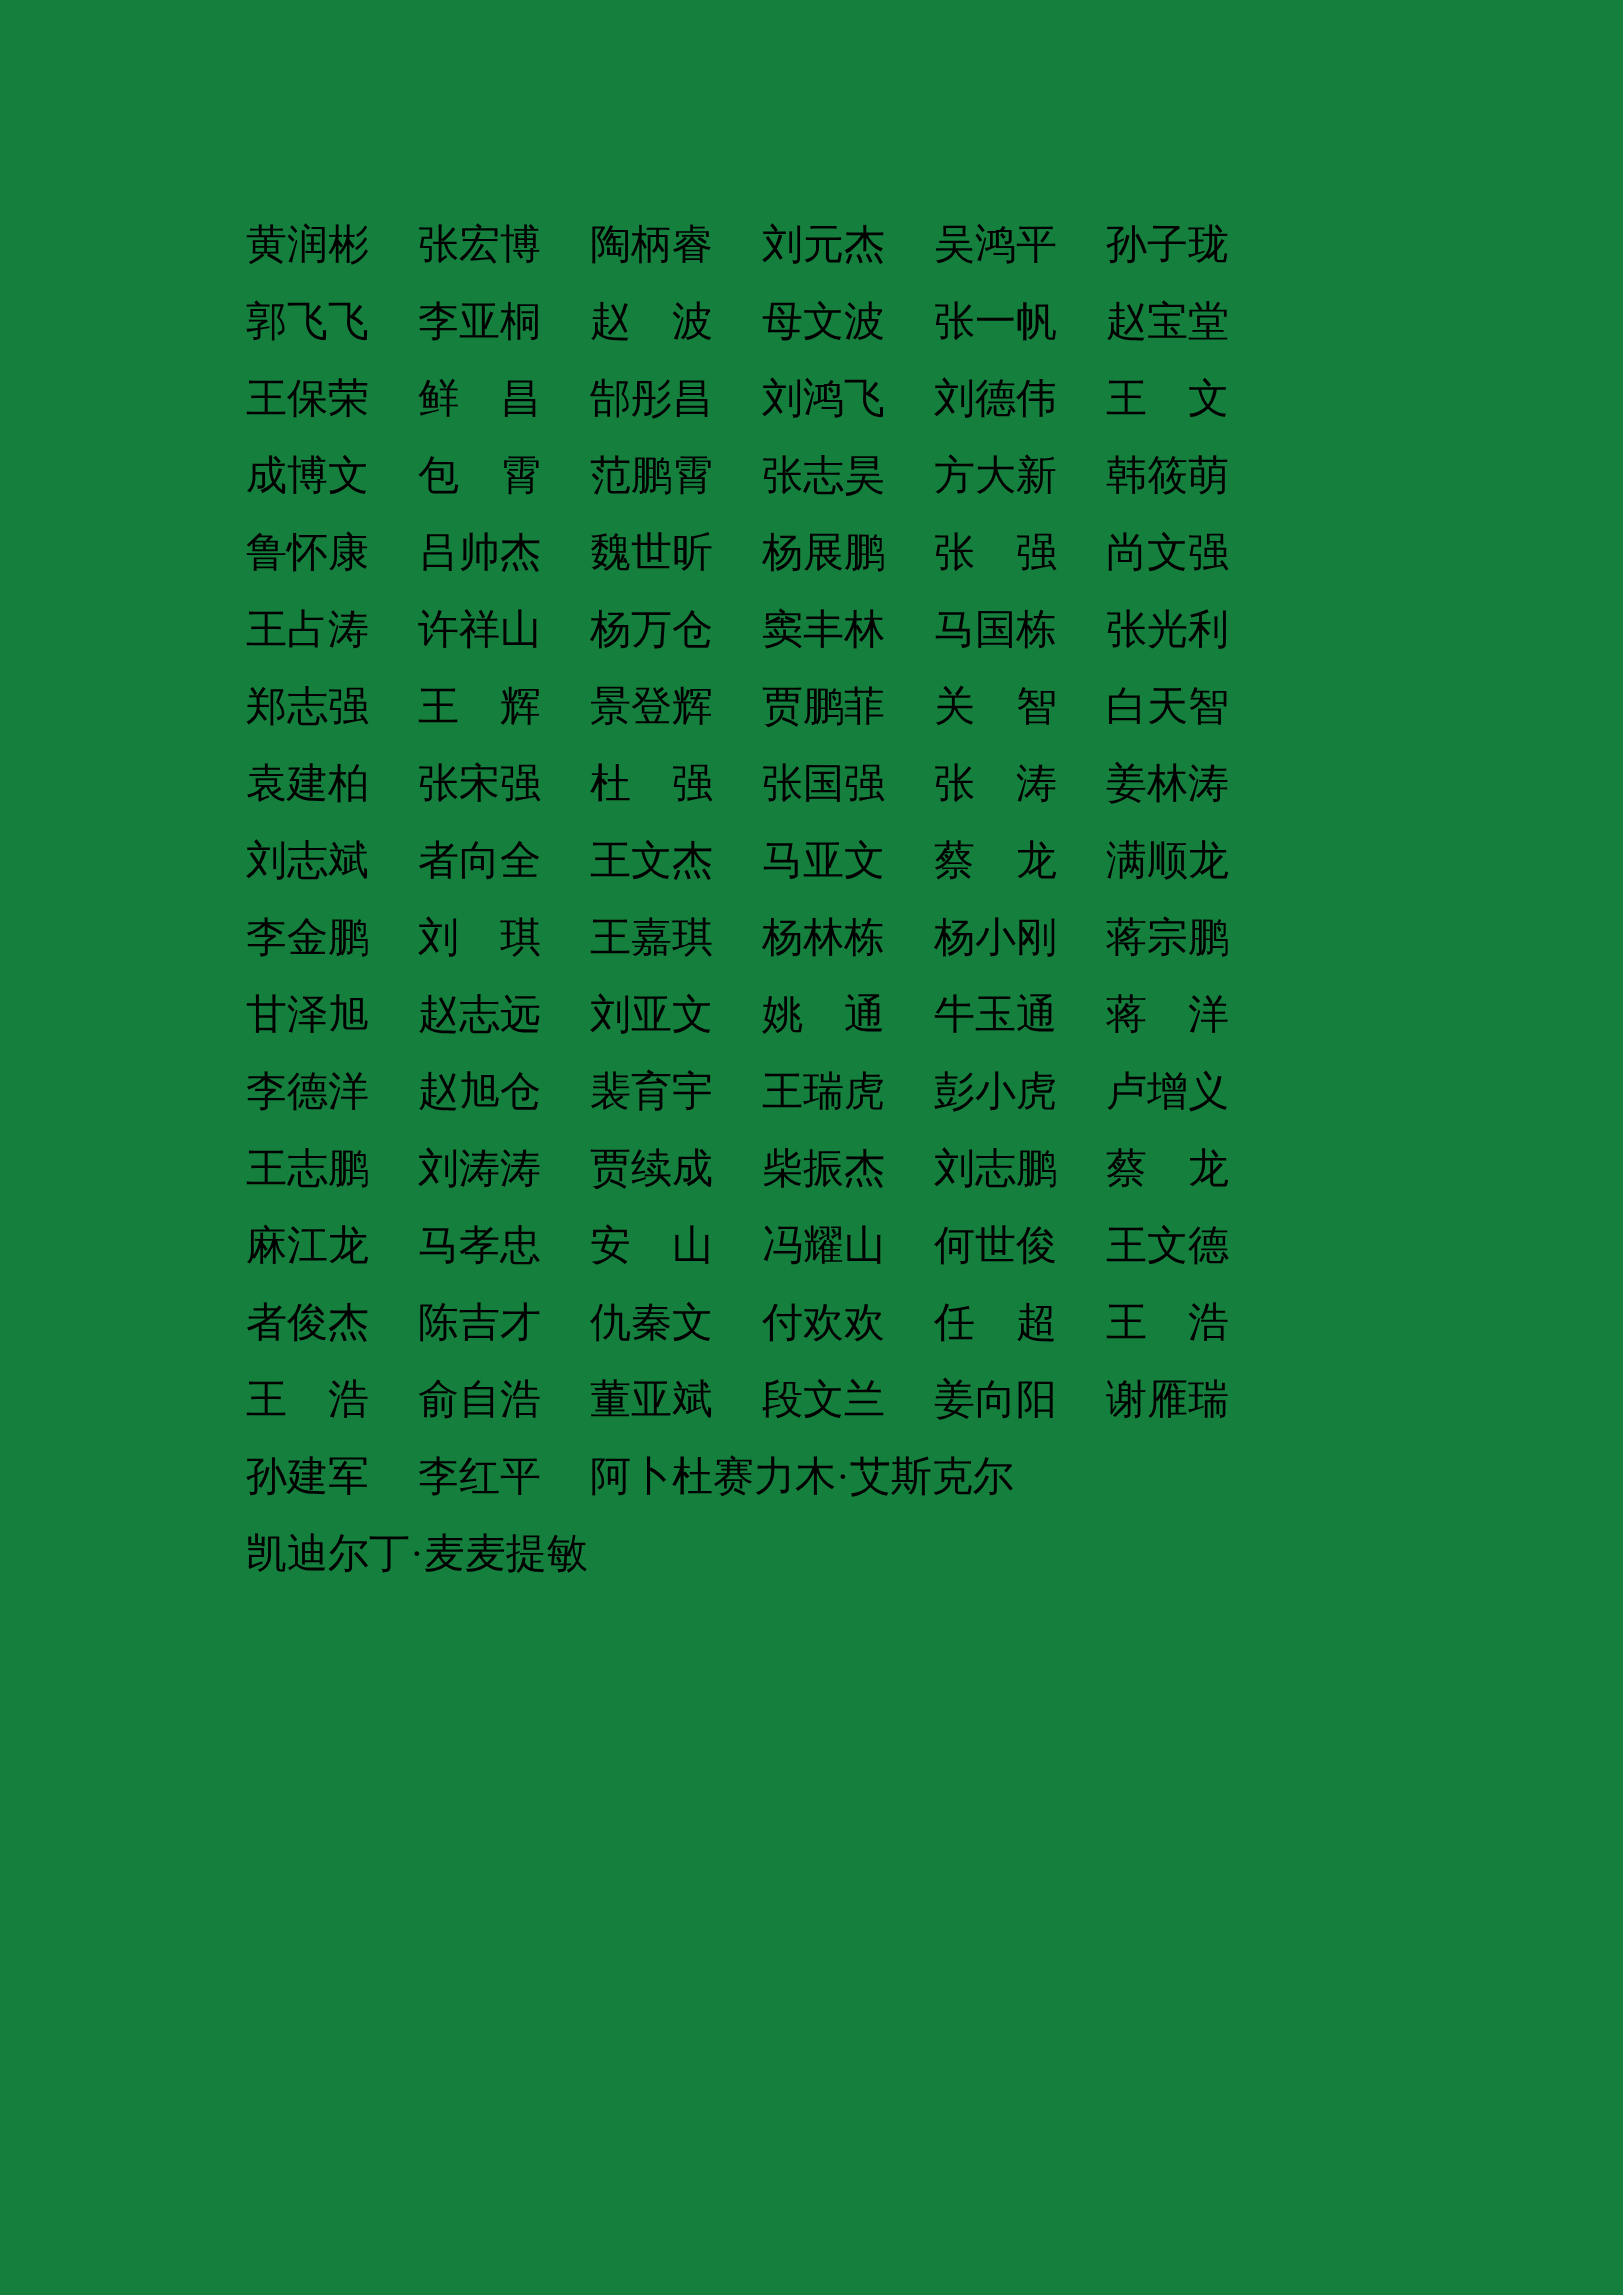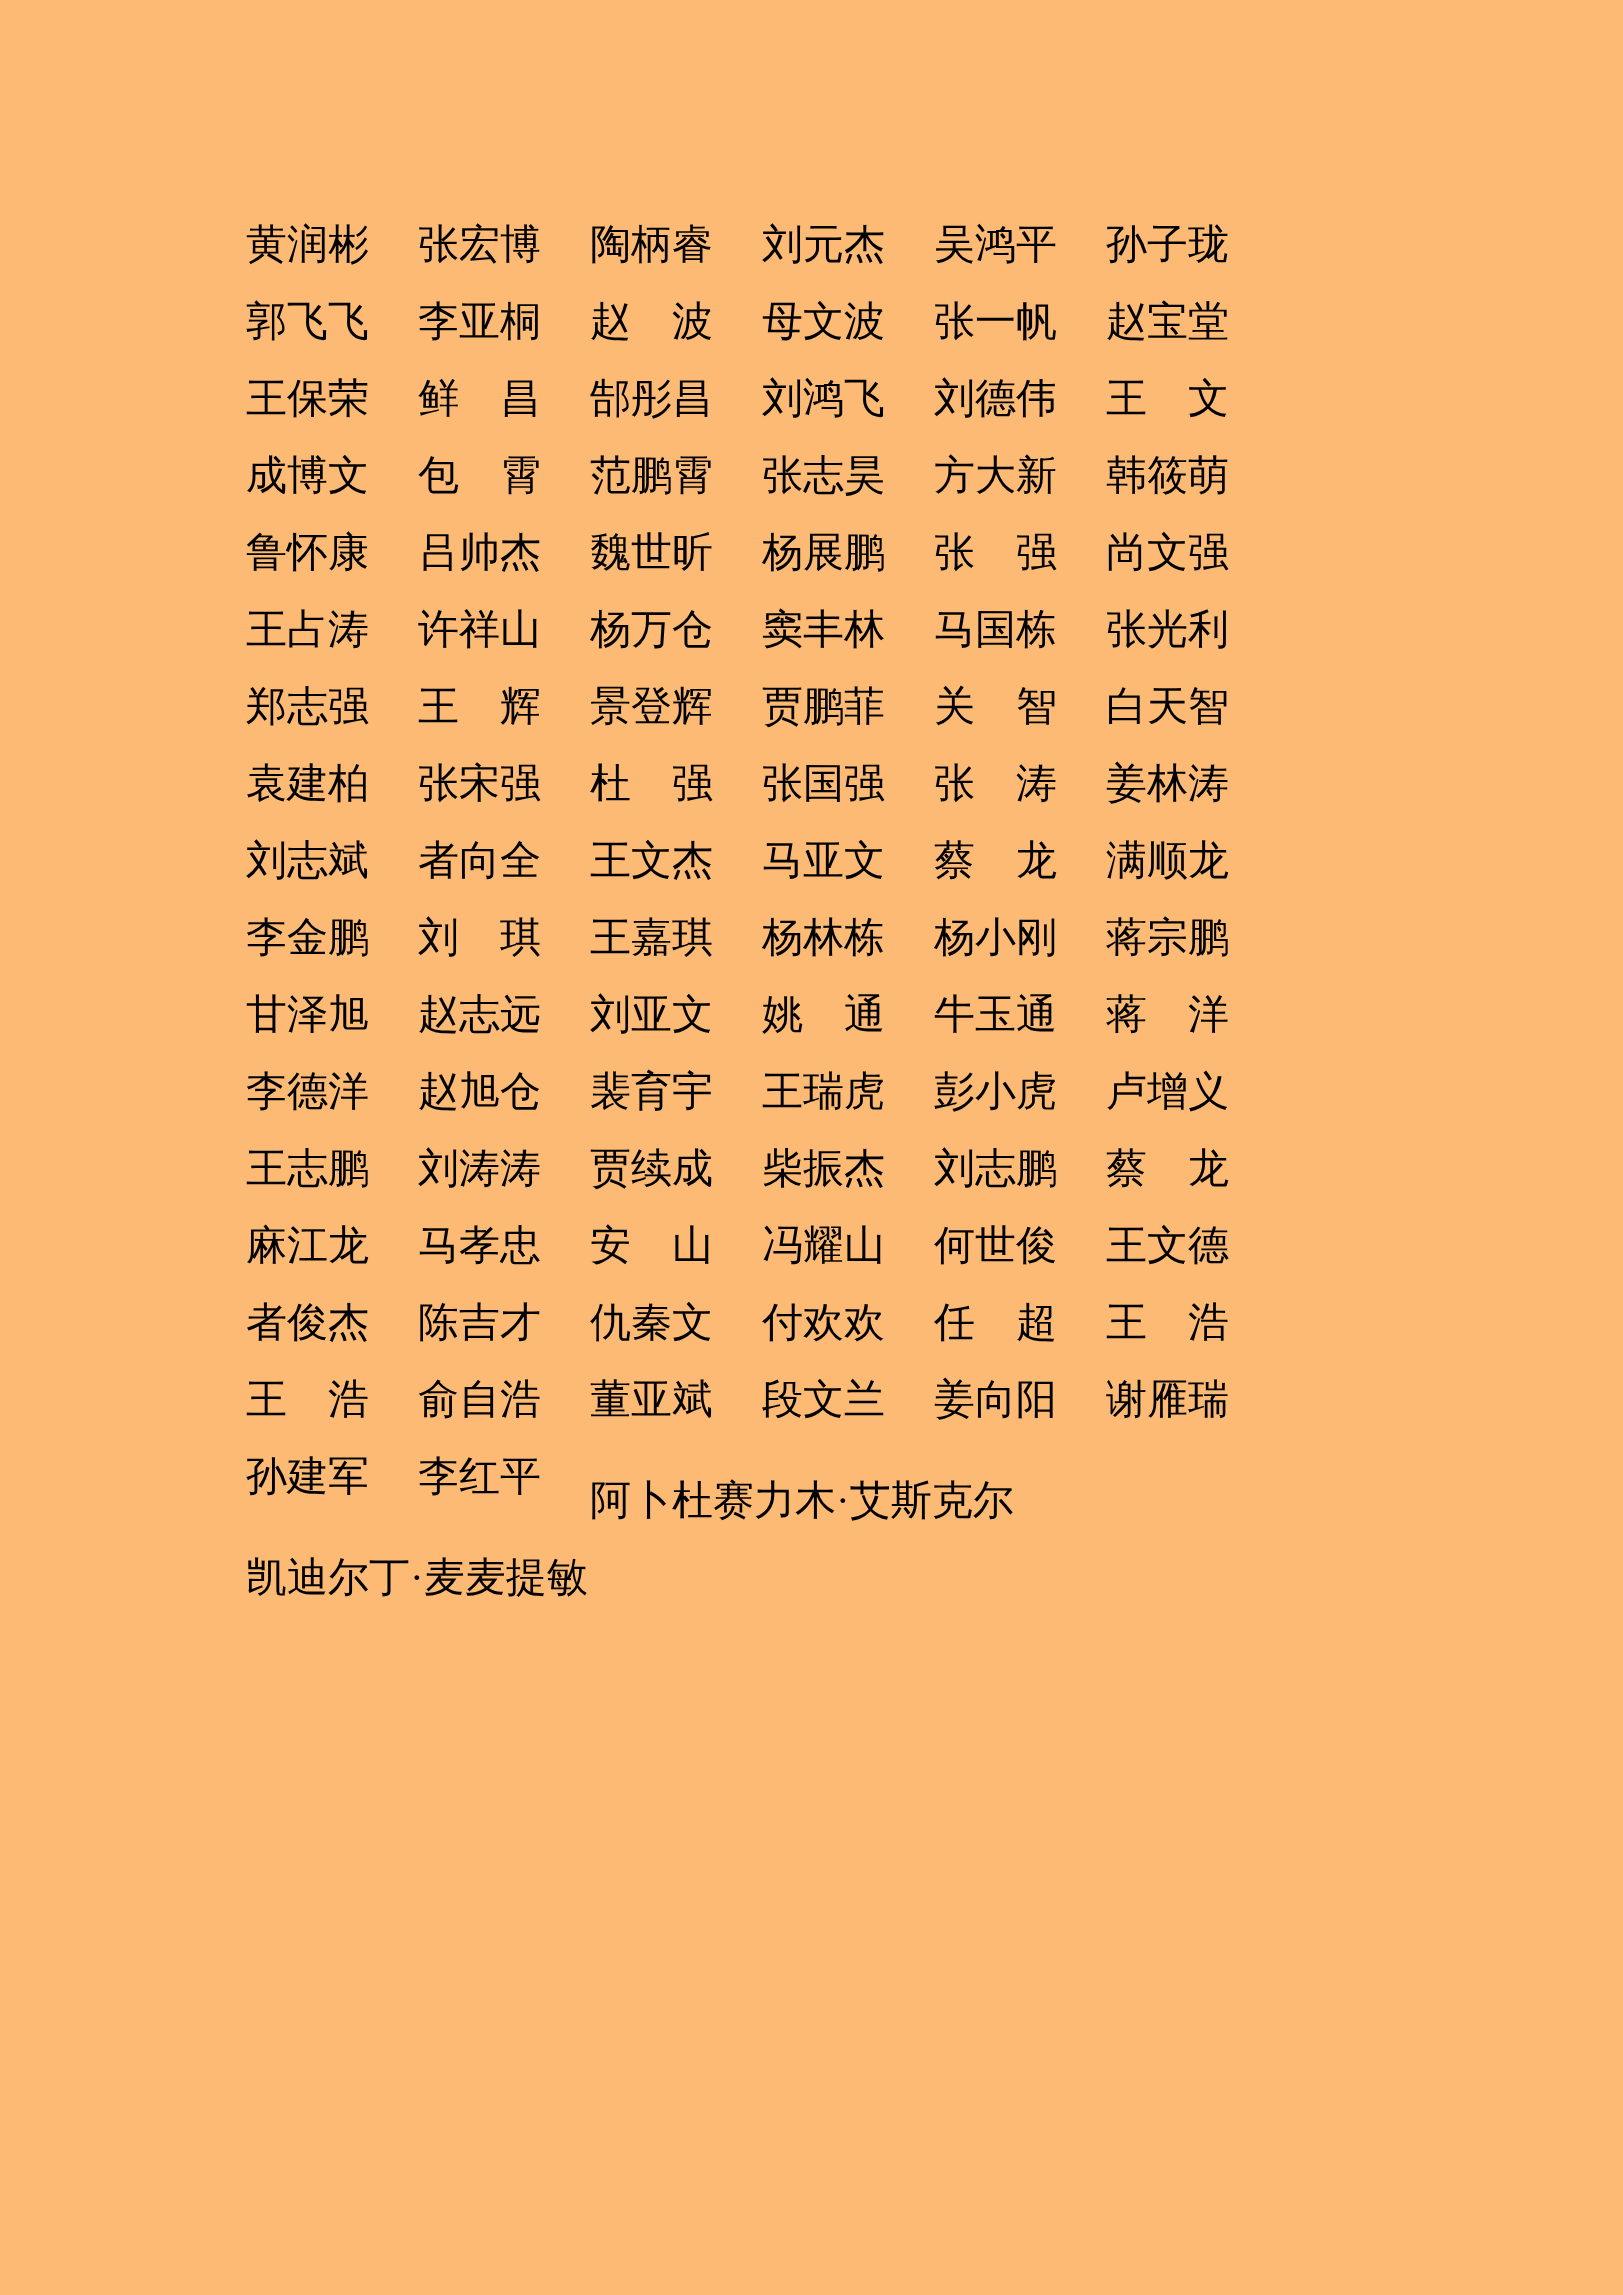--- a/index.html
+++ b/index.html
@@ -32,27 +32,26 @@
     width: 172px;
     font-size: 41px;
     line-height: 47px;
     white-space: pre;
     font-weight: 400;
     letter-spacing: 0;
   }
   .name-cell.wide {
     flex: 0 0 auto;
     width: auto;
-    margin-top: 24px;
   }
 </style>
 </head>
 <body>
 
-<div class="page" style="background: #fdba74; color: rgb(0, 0, 0);">
+<div class="page" style="background: #15803d; color: rgb(0, 0, 0);">
   <div class="name-list" id="name-list">
       <div class="name-row">
         <div class="name-cell">黄润彬</div>
         <div class="name-cell">张宏博</div>
         <div class="name-cell">陶柄睿</div>
         <div class="name-cell">刘元杰</div>
         <div class="name-cell">吴鸿平</div>
         <div class="name-cell">孙子珑</div>
       </div>
       <div class="name-row">

